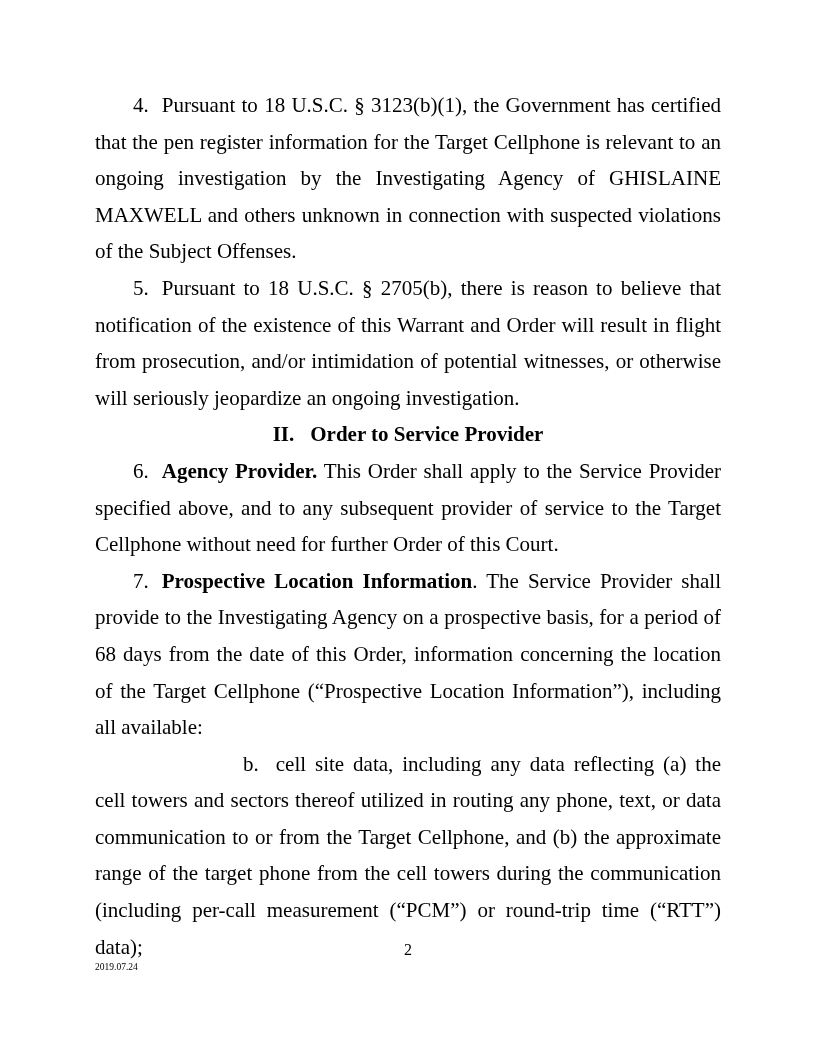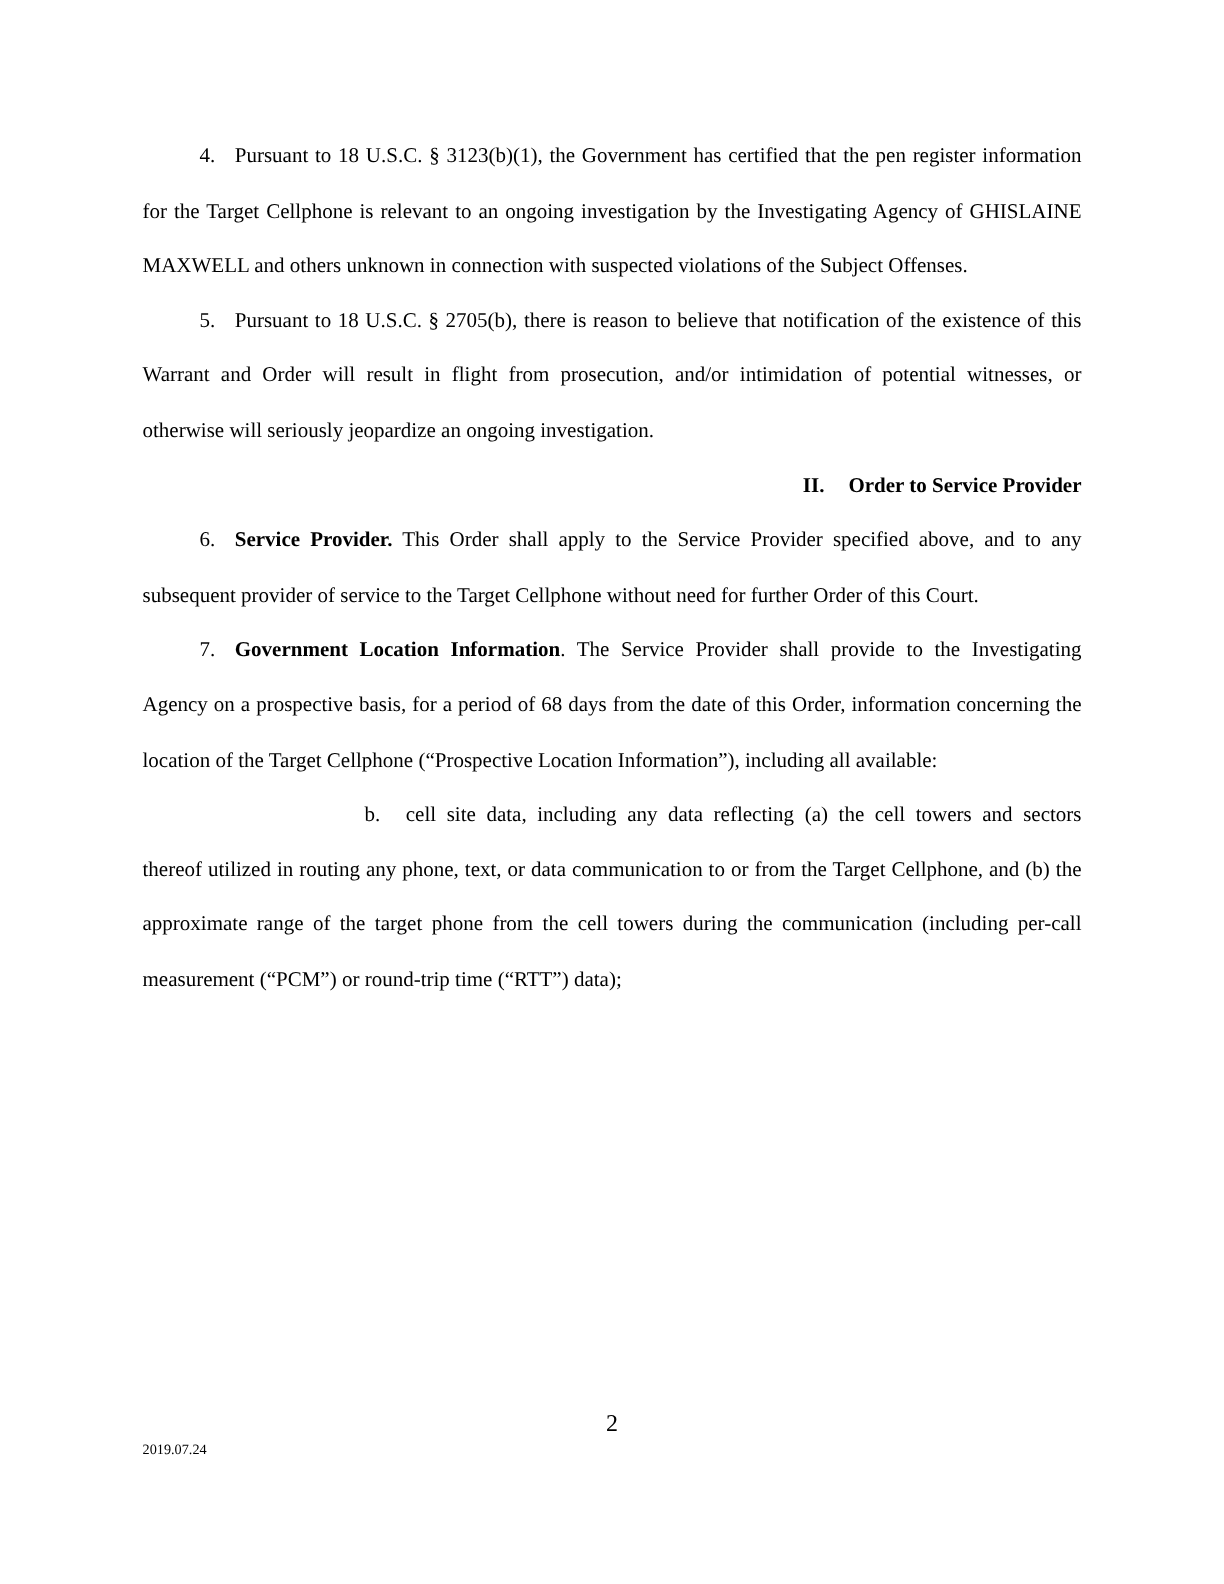--- a/index.html
+++ b/index.html
@@ -13,37 +13,37 @@
     position: relative;
     overflow: hidden;
     font-family: "Liberation Serif", "DejaVu Serif", serif;
     color: #000000;
   }
   .doc {
     position: absolute;
     left: 95px;
     top: 87px;
     width: 626px;
-    font-size: 14px;
+    font-size: 21px;
     line-height: 36.6px;
     text-align: justify;
   }
   .para {
     margin: 0;
     text-align: justify;
     text-indent: 38px;
   }
   .item {
     margin: 0;
     text-align: justify;
     text-indent: 148px;
   }
   .heading {
     margin: 0;
-    text-align: right;
+    text-align: center;
     text-indent: 0;
     font-weight: bold;
   }
   .tab {
     display: inline-block;
     width: 13px;
   }
   .tab-h {
     display: inline-block;
     width: 16px;
@@ -81,23 +81,23 @@
 
 <div class="doc">
 
   <p class="para"><span>4.</span><span class="tab"></span><span>Pursuant to 18 U.S.C. § 3123(b)(1), the Government has certified that the pen register information for the Target Cellphone is relevant to an ongoing investigation by the Investigating Agency of GHISLAINE MAXWELL and others unknown in connection with suspected violations of the Subject Offenses.</span></p>
 
   <p class="para"><span>5.</span><span class="tab"></span><span>Pursuant to 18 U.S.C. § 2705(b), there is reason to believe that notification of the existence of this Warrant and Order will result in flight from prosecution, and/or intimidation of potential witnesses, or otherwise will seriously jeopardize an ongoing investigation.</span></p>
 
 
   <p class="heading"><span>II.</span><span class="tab-h"></span><span>Order to Service Provider</span></p>
 
-  <p class="para"><span>6.</span><span class="tab"></span><span class="bold">Service Provider.</span><span> This Order shall apply to the Service Provider specified above, and to any subsequent provider of service to the Target Cellphone without need for further Order of this Court.</span></p>
+  <p class="para"><span>6.</span><span class="tab"></span><span class="bold">Agency Provider.</span><span> This Order shall apply to the Service Provider specified above, and to any subsequent provider of service to the Target Cellphone without need for further Order of this Court.</span></p>
 
-  <p class="para"><span>7.</span><span class="tab"></span><span class="bold">Government Location Information</span><span>. The Service Provider shall provide to the Investigating Agency on a prospective basis, for a period of 68 days from the date of this Order, information concerning the location of the Target Cellphone (“Prospective Location Information”), including all available:</span></p>
+  <p class="para"><span>7.</span><span class="tab"></span><span class="bold">Prospective Location Information</span><span>. The Service Provider shall provide to the Investigating Agency on a prospective basis, for a period of 68 days from the date of this Order, information concerning the location of the Target Cellphone (“Prospective Location Information”), including all available:</span></p>
 
 
   <p class="item"><span>b.</span><span class="tab-i"></span><span>cell site data, including any data reflecting (a) the cell towers and sectors thereof utilized in routing any phone, text, or data communication to or from the Target Cellphone, and (b) the approximate range of the target phone from the cell towers during the communication (including per-call measurement (“PCM”) or round-trip time (“RTT”) data);</span></p>
 
 </div>
 
 <div class="footer-page">2</div>
 <div class="footer-date">2019.07.24</div>
 
 </body></html>

